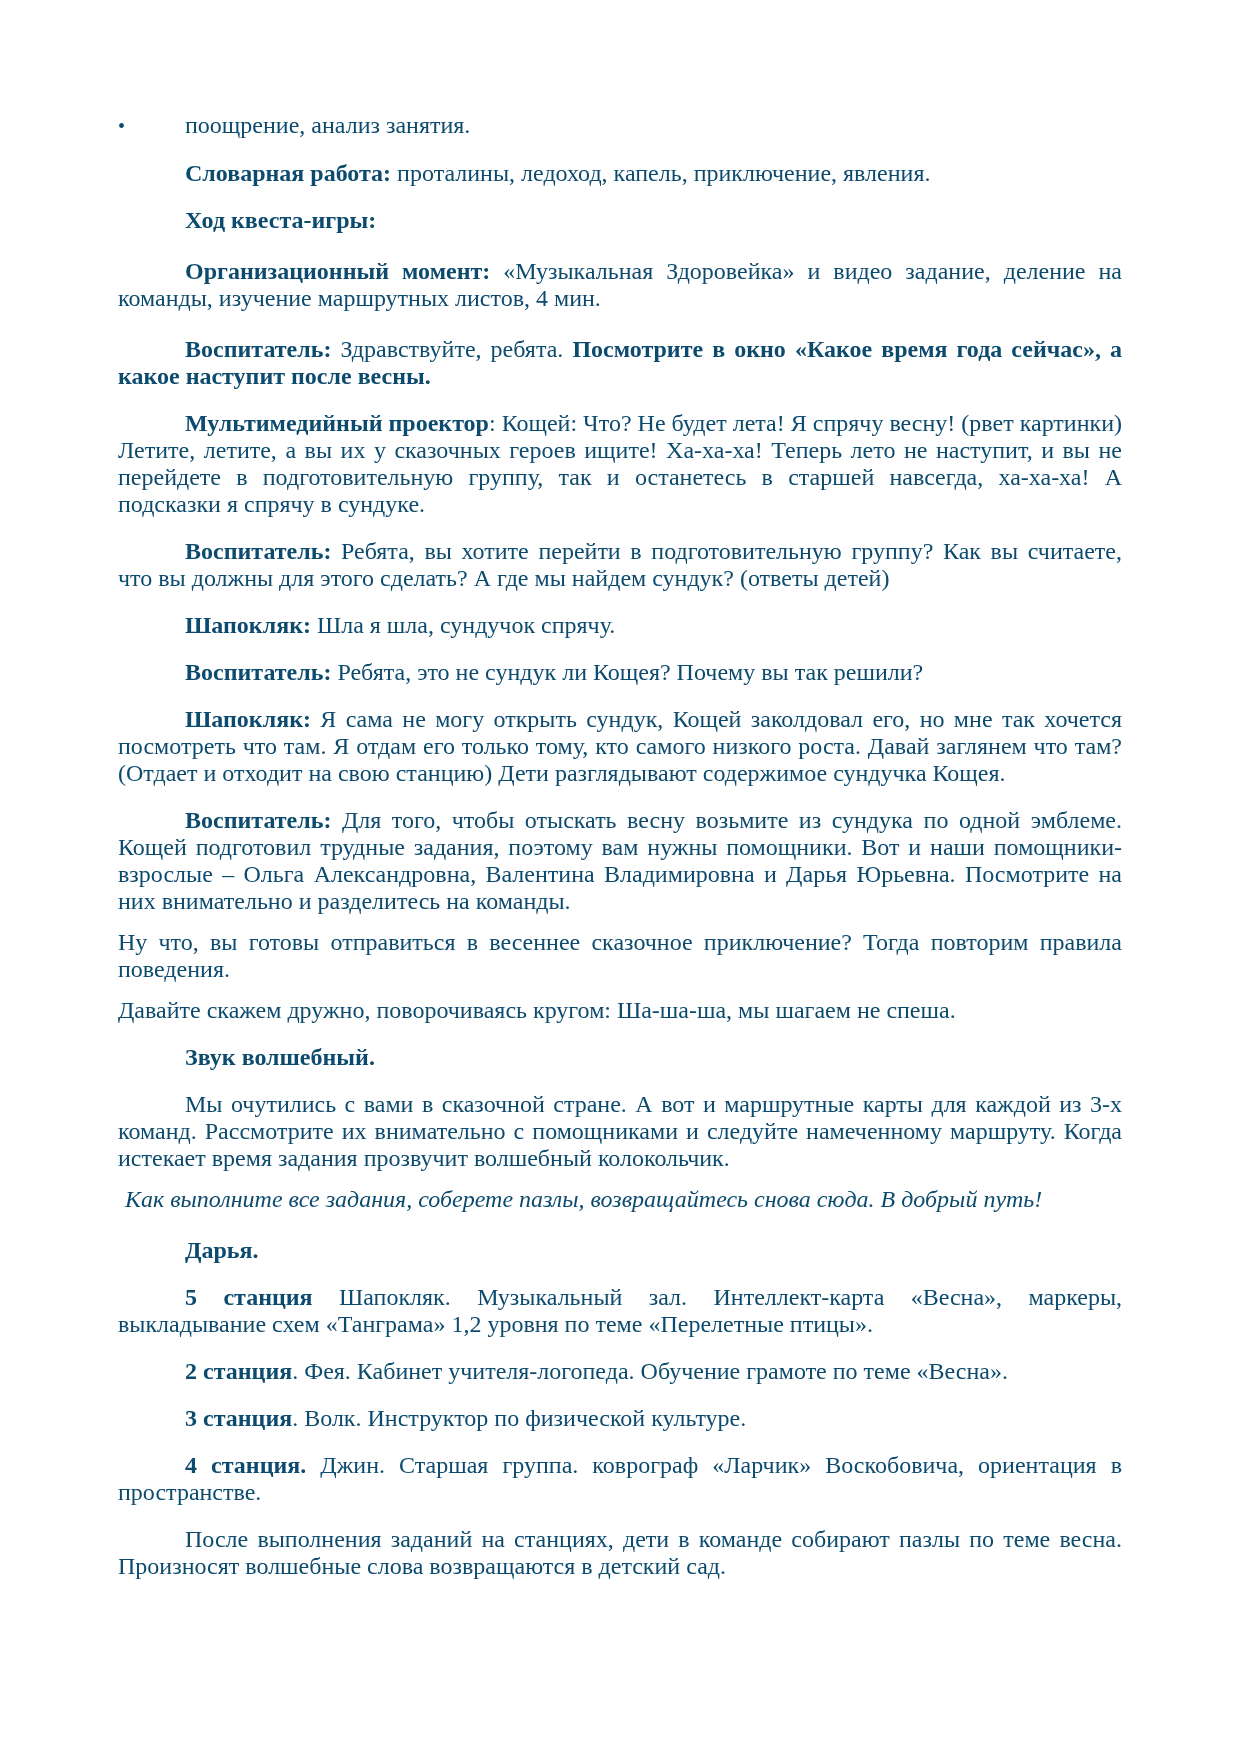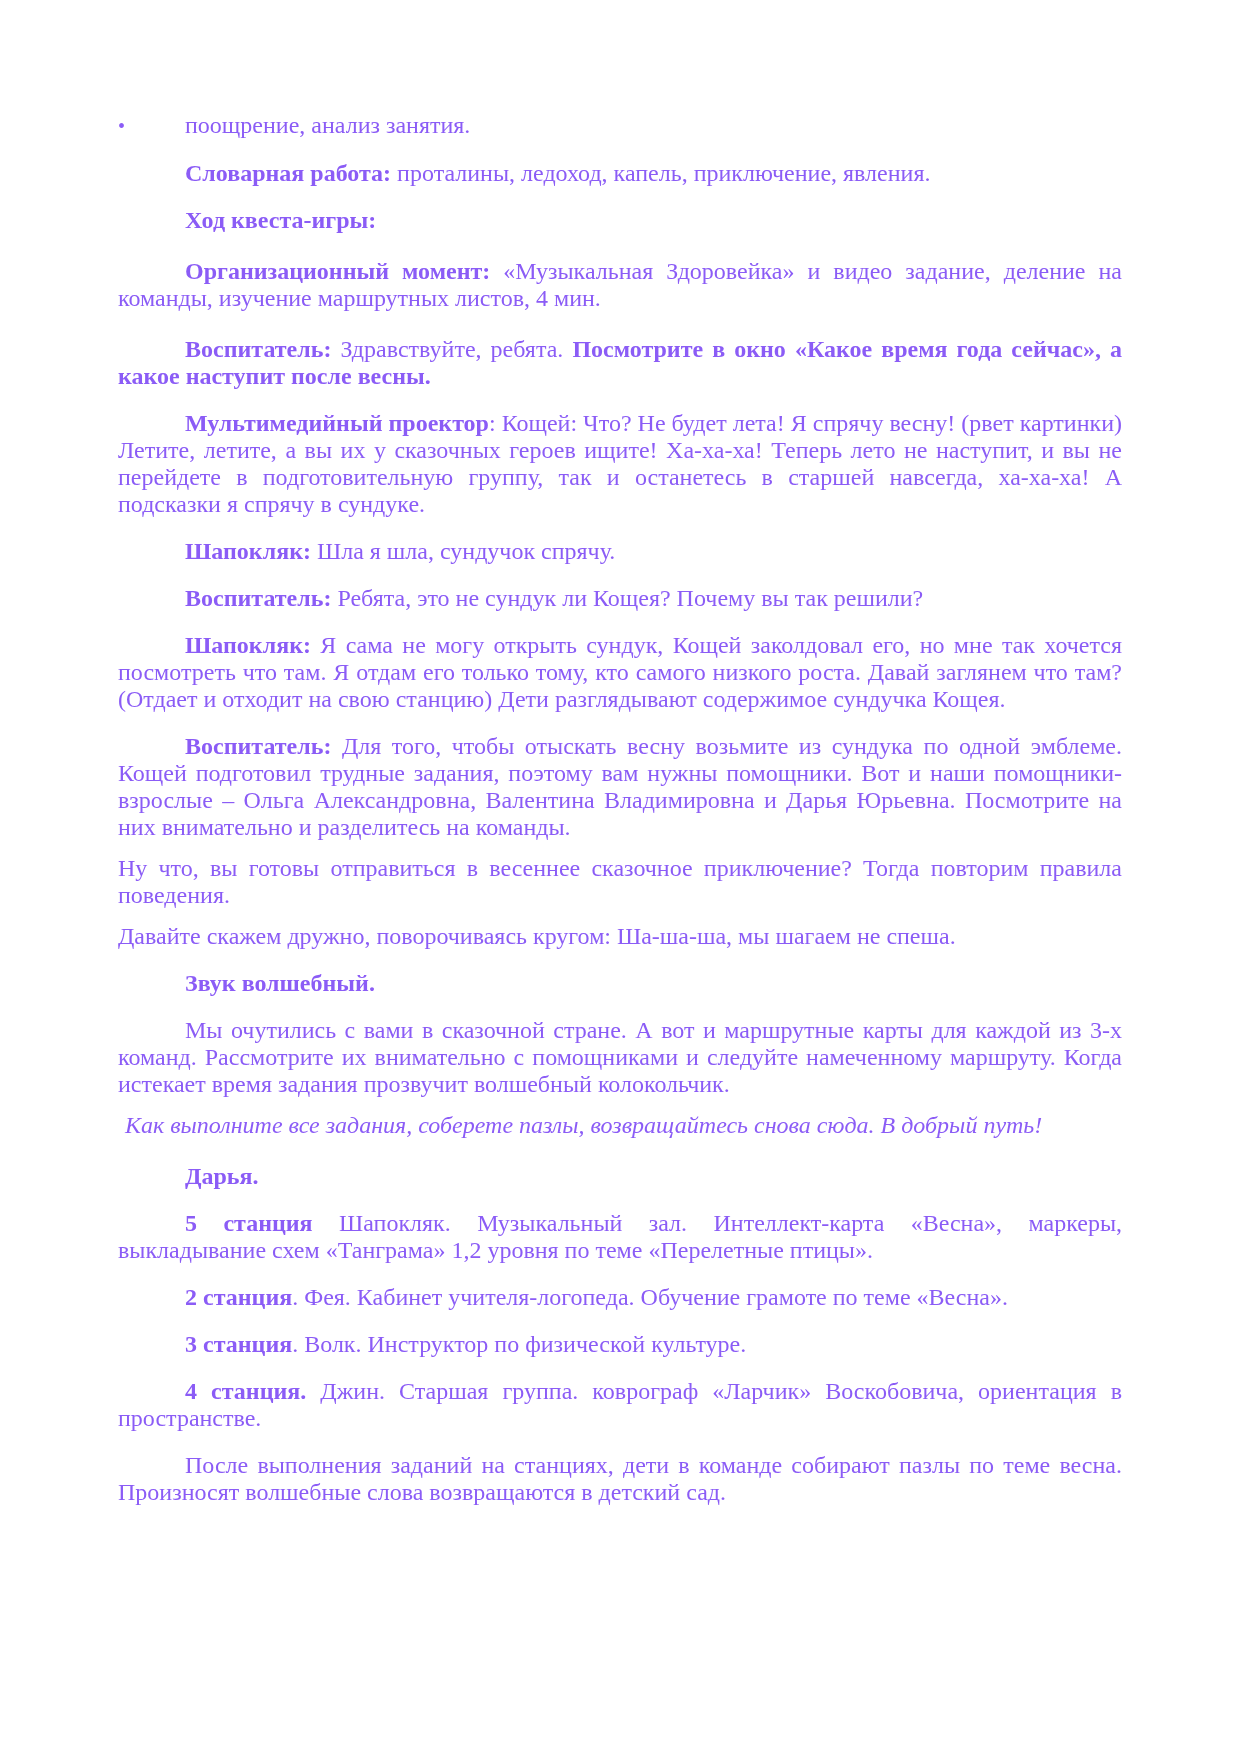--- a/index.html
+++ b/index.html
@@ -10,21 +10,21 @@
   .page {
     position: relative;
     width: 1240px;
     height: 1754px;
     box-sizing: border-box;
     background: #ffffff;
     padding: 112px 118px 44px 118px;
     font-family: "Liberation Serif", "DejaVu Serif", serif;
     font-size: 24px;
     line-height: 27px;
-    color: #8b5cf6;
+    color: #0c4a6e;
     overflow: hidden;
   }
   .doc-body p {
     margin: 0 0 14px 0;
     text-align: justify;
   }
   .doc-body p.indent { text-indent: 67px; margin-top: 20px; }
   .doc-body p.indent-sm { text-indent: 7px; font-style: italic; }
   .doc-body p.tight { margin-bottom: 0; }
   .doc-body p.large { margin-bottom: 24px; }
@@ -42,20 +42,21 @@
 <body>
 
 <div class="page">
   <div class="doc-body">
       <p class="tight"><span class="bullet-marker">•</span><span>поощрение, анализ занятия.</span></p>
       <p class="indent tight"><span class="b">Словарная работа:</span><span> проталины, ледоход, капель, приключение, явления.</span></p>
       <p class="indent large"><span class="b">Ход квеста-игры:</span></p>
       <p class="indent large"><span class="b">Организационный момент:</span><span> «Музыкальная Здоровейка» и видео задание, деление на команды, изучение маршрутных листов, 4 мин.</span></p>
       <p class="indent"><span class="b">Воспитатель:</span><span> Здравствуйте, ребята. </span><span class="b">Посмотрите в окно «Какое время года сейчас», а какое наступит после весны.</span></p>
       <p class="indent"><span class="b">Мультимедийный проектор</span><span>:  Кощей: Что? Не будет лета! Я спрячу весну! (рвет картинки) Летите, летите, а вы их у сказочных героев ищите!  Ха-ха-ха! Теперь лето не наступит, и вы не перейдете в подготовительную группу, так и останетесь в старшей навсегда, ха-ха-ха! А подсказки я спрячу в сундуке.</span></p>
+      <p class="indent"><span class="b">Воспитатель:</span><span> Ребята, вы хотите перейти в подготовительную группу? Как вы считаете, что вы должны для этого  сделать?  А где мы найдем сундук? (ответы детей)</span></p>
       <p class="indent"><span class="b">Шапокляк:</span><span> Шла я шла, сундучок спрячу.</span></p>
       <p class="indent"><span class="b">Воспитатель:</span><span> Ребята, это не сундук ли Кощея? Почему вы так решили?</span></p>
       <p class="indent"><span class="b">Шапокляк:</span><span> Я сама не могу открыть сундук, Кощей заколдовал его, но мне так хочется посмотреть что там. Я отдам его только тому, кто самого низкого роста. Давай заглянем что там? (Отдает и отходит на свою станцию) Дети разглядывают содержимое сундучка Кощея.</span></p>
       <p class="indent"><span class="b">Воспитатель:</span><span> Для того, чтобы отыскать весну возьмите из сундука по одной эмблеме. Кощей подготовил трудные задания, поэтому вам нужны помощники. Вот и наши помощники-взрослые  – Ольга Александровна, Валентина Владимировна и Дарья Юрьевна. Посмотрите на них внимательно и разделитесь на команды.</span></p>
       <p class=""><span>Ну что, вы готовы отправиться в весеннее сказочное приключение? Тогда повторим правила поведения.</span></p>
       <p class=""><span>Давайте скажем дружно, поворочиваясь кругом: Ша-ша-ша, мы шагаем не спеша.</span></p>
       <p class="indent"><span class="b">Звук волшебный.</span></p>
       <p class="indent"><span>Мы очутились с вами в сказочной стране. А вот и маршрутные карты для каждой из 3-х  команд. Рассмотрите их внимательно с помощниками и следуйте намеченному маршруту. Когда истекает время задания прозвучит волшебный колокольчик.</span></p>
       <p class="indent-sm large"><span>Как выполните все задания, соберете пазлы,  возвращайтесь снова сюда.  В добрый путь!</span></p>
       <p class="indent"><span class="b">Дарья.</span></p>

